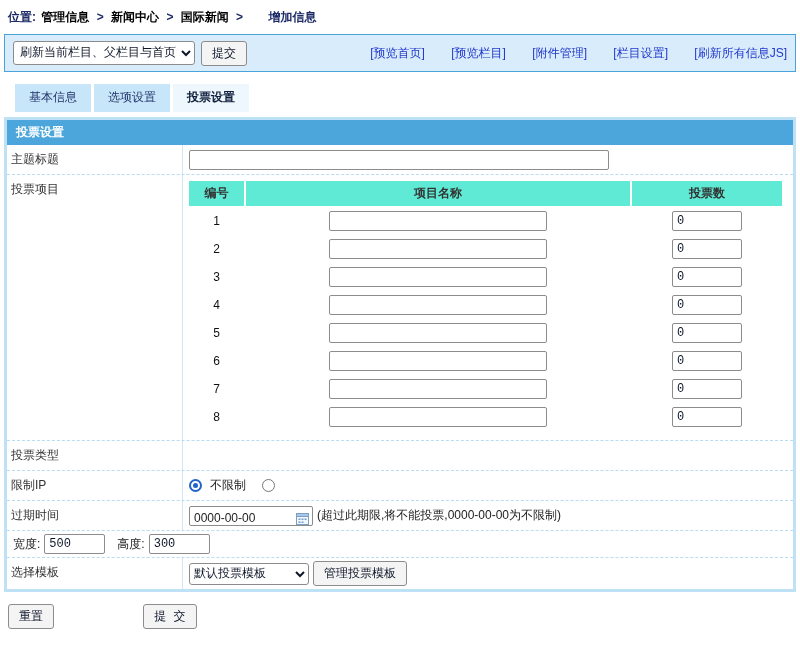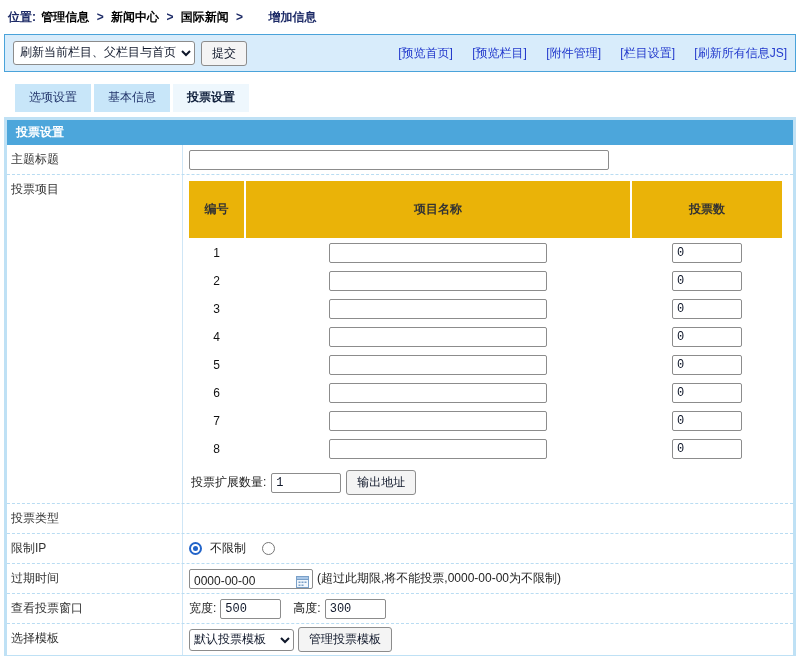--- a/index.html
+++ b/index.html
@@ -24,42 +24,42 @@
   }
   .toolbar-left { display:flex; align-items:center; gap:6px; }
   select, button, input { font-family:Liberation Mono, monospace; font-size:12px; color:#0f172a; }
   .toolbar select {
     height:24px; border:1px solid #8c8c8c; border-radius:3px; background:#fff; padding:0 2px;
   }
   .btn {
     background:#f4f4f4; border:1px solid #8c8c8c; border-radius:3px;
     padding:3px 10px; cursor:pointer;
   }
-  .toolbar-links a { color:#2239cc; text-decoration:none; margin-left:16px; }
+  .toolbar-links a { color:#2239cc; text-decoration:none; margin-left:23px; }
 
   
   .tabs { margin:12px 0 0 15px; display:flex; gap:3px; }
   .tab { padding:5px 14px 6px 14px; background:#c8e6f9; color:#22356b; cursor:pointer; }
   .tab.active { background:#eef7fd; font-weight:bold; color:#10203c; }
 
   
   .panel { margin:5px 4px 0 4px; border:3px solid #bfe1f5; background:#fff; }
   .panel-header { background:#4ca6db; color:#fff; font-weight:bold; padding:4px 9px; }
   .form-row { display:flex; }
   .form-row + .form-row { border-top:1px dashed #b9dcf2; }
   .row-label { width:176px; flex:0 0 176px; padding:6px 4px; border-right:1px solid #cfe6f6; color:#333; }
   .row-content { flex:1; padding:3px 6px; display:flex; align-items:center; flex-wrap:wrap; gap:4px; }
   .row-content.block { display:block; padding:4px 4px 8px 4px; }
 
   .text-input { border:1px solid #8c8c8c; border-radius:2px; height:20px; padding:2px 4px; }
   .topic-input { width:420px; }
 
   
   .vote-table { border-collapse:separate; border-spacing:2px; margin:0; }
-  .vote-table th { background:#eab308; font-weight:bold; color:#333; padding:20px 2px; }
+  .vote-table th { background:#5eead4; font-weight:bold; color:#333; padding:4px 2px; }
   .col-no { width:55px; } .col-name { width:384px; } .col-votes { width:150px; }
   .vote-table td { text-align:center; padding:3px 0; color:#111; }
   .vote-name-input { width:218px; }
   .vote-count-input { width:70px; text-align:left; }
   .expand-row { margin:6px 0 0 4px; display:flex; align-items:center; gap:5px; }
   .expand-input { width:70px; }
 
   
   .radio {
     display:inline-block; width:13px; height:13px; border-radius:50%;
@@ -75,21 +75,21 @@
 
   
   .date-field {
     display:inline-flex; align-items:flex-end; justify-content:space-between;
     width:124px; height:20px; border:1px solid #8c8c8c; border-radius:2px;
     padding:0 3px 0 4px; background:#fff;
   }
   .cal-icon { display:inline-block; line-height:0; cursor:pointer; }
 
   .size-input { width:61px; }
-  .tpl-select { height:22px; width:105px; border:1px solid #8c8c8c; border-radius:3px; background:#fff; }
+  .tpl-select { height:22px; width:120px; border:1px solid #8c8c8c; border-radius:3px; background:#fff; }
 
   
   .bottom-actions { margin:12px 0 0 8px; }
   .submit2-btn { margin-left:86px; }
 </style>
 </head>
 <body>
 
 <div class="breadcrumb">
   <span>位置:</span>
@@ -112,22 +112,22 @@
   <div class="toolbar-links">
     <a>[预览首页]</a>
     <a>[预览栏目]</a>
     <a>[附件管理]</a>
     <a>[栏目设置]</a>
     <a>[刷新所有信息JS]</a>
   </div>
 </div>
 
 <div class="tabs">
+  <div class="tab">基本信息</div>
   <div class="tab">选项设置</div>
-  <div class="tab">基本信息</div>
   <div class="tab active">投票设置</div>
 </div>
 
 <div class="panel">
   <div class="panel-header">投票设置</div>
 
   <div class="form-row">
     <div class="row-label">主题标题</div>
     <div class="row-content">
       <input class="text-input topic-input" value="" style="">
@@ -220,25 +220,20 @@
     <td class="vote-no">8</td>
     <td>
       <input class="text-input vote-name-input" value="" style="">
     </td>
     <td>
       <input class="text-input vote-count-input" value="0" style="">
     </td>
   </tr>
 </tbody>
       </table>
-      <div class="expand-row">
-        <span>投票扩展数量:</span>
-        <input class="text-input expand-input" value="1" style="">
-        <button class="btn">输出地址</button>
-      </div>
     </div>
   </div>
 
   <div class="form-row">
     <div class="row-label">投票类型</div>
   </div>
 
   <div class="form-row">
     <div class="row-label">限制IP</div>
     <div class="row-content">
@@ -263,21 +258,20 @@
             <rect x="2.5" y="9.5" width="2" height="1.5" fill="#7aa0c8"></rect>
             <rect x="5.5" y="9.5" width="2" height="1.5" fill="#7aa0c8"></rect>
           </svg>
         </span>
       </span>
       <span>(超过此期限,将不能投票,0000-00-00为不限制)</span>
     </div>
   </div>
 
   <div class="form-row">
-    <div class="row-label">查看投票窗口</div>
     <div class="row-content">
       <span>宽度:</span>
       <input class="text-input size-input" value="500" style="">
       <span style="margin-left:8px;">高度:</span>
       <input class="text-input size-input" value="300" style="">
     </div>
   </div>
 
   <div class="form-row">
     <div class="row-label">选择模板</div>

